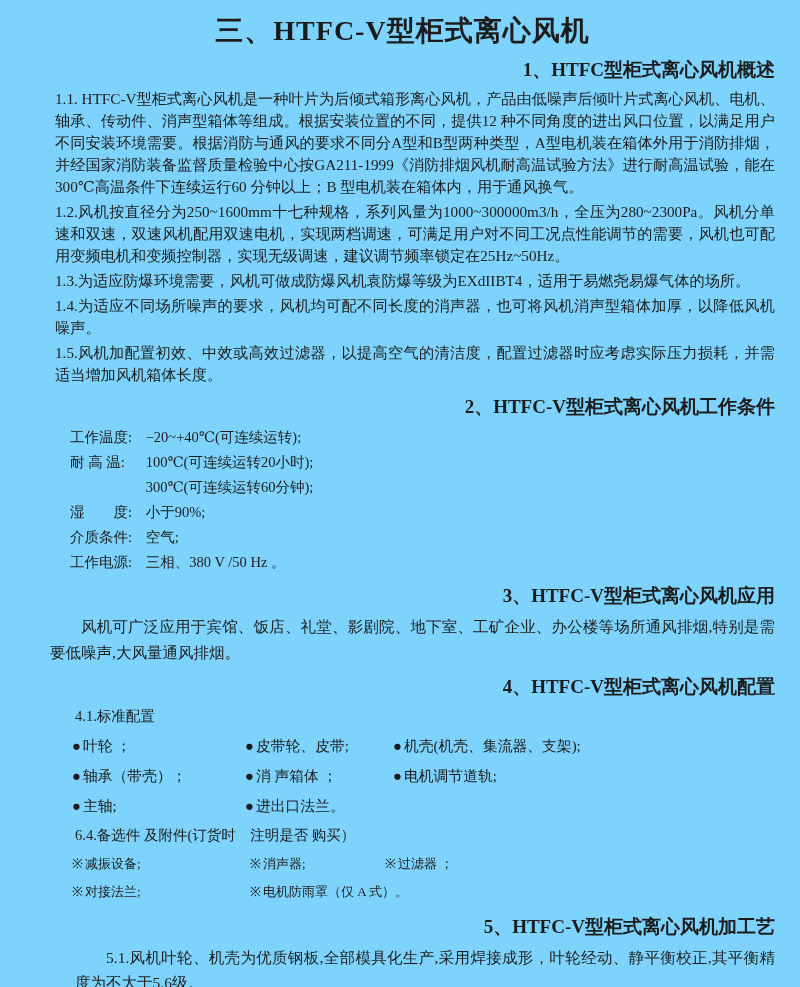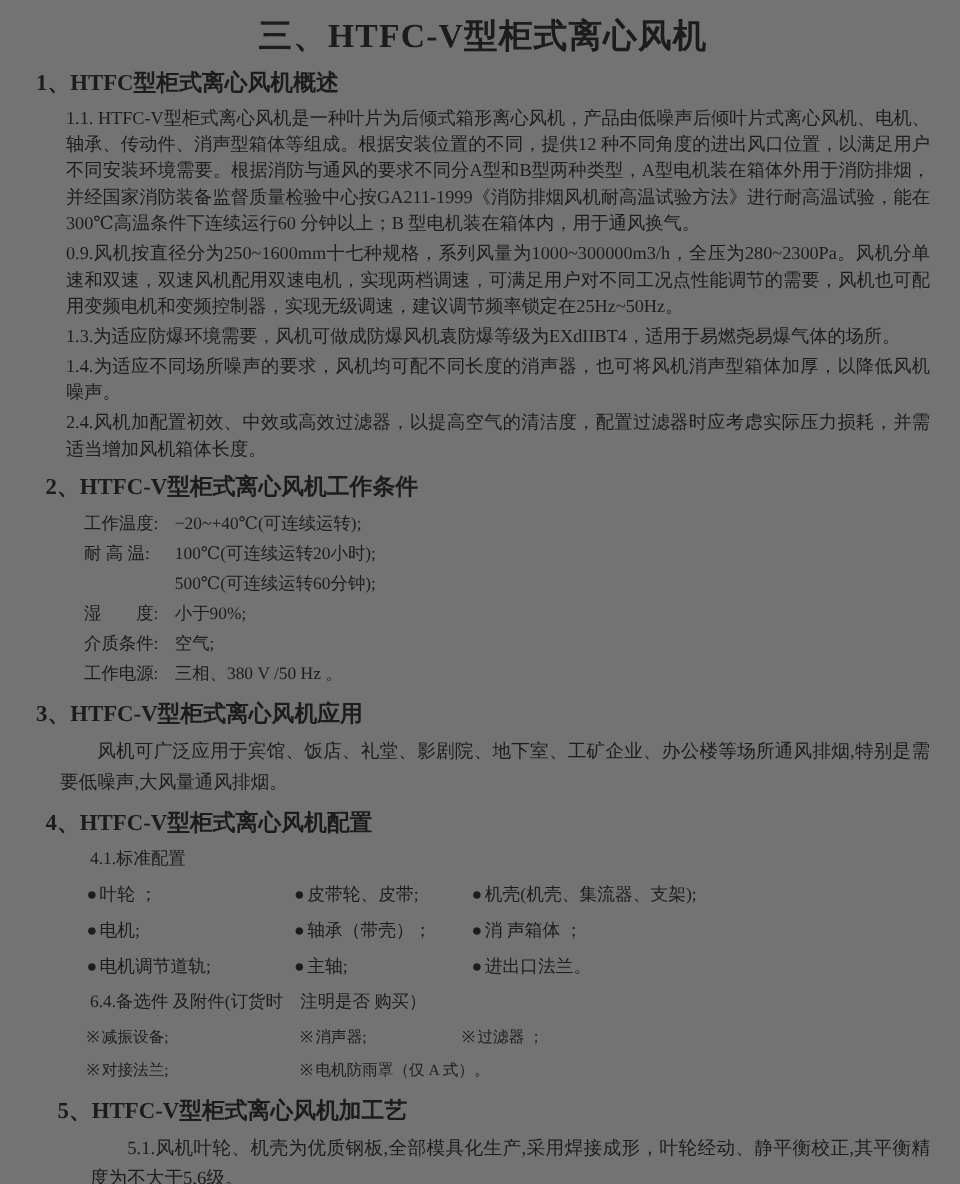--- a/index.html
+++ b/index.html
@@ -1,40 +1,41 @@
 <!DOCTYPE html>
 <html><head>
 <meta charset="utf-8">
 <style>
   html,body { margin:0; padding:0; background:#ffffff; }
   .page {
     position:relative;
     width:800px; height:987px;
     margin:0 auto;
-    background:#737373;
+    background:#7dd3fc;
     color:#1c1c1c;
     font-family:"Liberation Serif","DejaVu Serif",serif;
     box-sizing:border-box;
     padding:12px 25px 8px 30px;
     overflow:hidden;
   }
   .doc-title {
     text-align:center;
     font-size:28px;
     line-height:34px;
     font-weight:bold;
     margin:2px 0 10px 0;
     letter-spacing:1px;
     white-space:nowrap;
   }
   .sec-heading {
     font-size:19px;
     line-height:24px;
     font-weight:bold;
     margin:9px 0 6px 0;
+    text-align:right;
   }
   .sec-heading.ind-a { margin-left:8px; }
   .sec-heading.ind-b { margin-left:18px; }
   .body-p {
     font-size:15.2px;
     line-height:22px;
     text-align:justify;
     margin:0 0 3px 0;
     padding-left:25px;
   }
@@ -77,40 +78,40 @@
 </head>
 <body>
 
 <div class="page">
 
   <h1 class="doc-title">三、HTFC-V型柜式离心风机</h1>
 
   <div class="sec">
     <h2 class="sec-heading">1、HTFC型柜式离心风机概述</h2>
     <p class="body-p">1.1. HTFC-V型柜式离心风机是一种叶片为后倾式箱形离心风机，产品由低噪声后倾叶片式离心风机、电机、轴承、传动件、消声型箱体等组成。根据安装位置的不同，提供12 种不同角度的进出风口位置，以满足用户不同安装环境需要。根据消防与通风的要求不同分A型和B型两种类型，A型电机装在箱体外用于消防排烟，并经国家消防装备监督质量检验中心按GA211-1999《消防排烟风机耐高温试验方法》进行耐高温试验，能在300℃高温条件下连续运行60 分钟以上；B 型电机装在箱体内，用于通风换气。</p>
-    <p class="body-p">0.9.风机按直径分为250~1600mm十七种规格，系列风量为1000~300000m3/h，全压为280~2300Pa。风机分单速和双速，双速风机配用双速电机，实现两档调速，可满足用户对不同工况点性能调节的需要，风机也可配用变频电机和变频控制器，实现无级调速，建议调节频率锁定在25Hz~50Hz。</p>
+    <p class="body-p">1.2.风机按直径分为250~1600mm十七种规格，系列风量为1000~300000m3/h，全压为280~2300Pa。风机分单速和双速，双速风机配用双速电机，实现两档调速，可满足用户对不同工况点性能调节的需要，风机也可配用变频电机和变频控制器，实现无级调速，建议调节频率锁定在25Hz~50Hz。</p>
     <p class="body-p">1.3.为适应防爆环境需要，风机可做成防爆风机袁防爆等级为EXdIIBT4，适用于易燃尧易爆气体的场所。</p>
     <p class="body-p">1.4.为适应不同场所噪声的要求，风机均可配不同长度的消声器，也可将风机消声型箱体加厚，以降低风机噪声。</p>
-    <p class="body-p">2.4.风机加配置初效、中效或高效过滤器，以提高空气的清洁度，配置过滤器时应考虑实际压力损耗，并需适当增加风机箱体长度。</p>
+    <p class="body-p">1.5.风机加配置初效、中效或高效过滤器，以提高空气的清洁度，配置过滤器时应考虑实际压力损耗，并需适当增加风机箱体长度。</p>
   </div>
 
   <div class="sec">
     <h2 class="sec-heading ind-a">2、HTFC-V型柜式离心风机工作条件</h2>
     <div class="cond-block">
       <div class="cond-row">
         <span class="cond-label">工作温度:</span>
         <span class="cond-value">−20~+40℃(可连续运转);</span>
       </div>
       <div class="cond-row">
         <span class="cond-label">耐 高 温:</span>
         <span class="cond-value">100℃(可连续运转20小时);</span>
       </div>
       <div class="cond-row">
         <span class="cond-label"></span>
-        <span class="cond-value">500℃(可连续运转60分钟);</span>
+        <span class="cond-value">300℃(可连续运转60分钟);</span>
       </div>
       <div class="cond-row">
         <span class="cond-label">湿　　度:</span>
         <span class="cond-value">小于90%;</span>
       </div>
       <div class="cond-row">
         <span class="cond-label">介质条件:</span>
         <span class="cond-value">空气;</span>
       </div>
       <div class="cond-row">
@@ -126,21 +127,20 @@
   </div>
 
   <div class="sec">
     <h2 class="sec-heading ind-a">4、HTFC-V型柜式离心风机配置</h2>
     <div class="sub-line">4.1.标准配置</div>
 
     <div class="std-grid">
       <div class="cfg-item"><span class="mk">●</span><span>叶轮 ；</span></div>
       <div class="cfg-item"><span class="mk">●</span><span>皮带轮、皮带;</span></div>
       <div class="cfg-item"><span class="mk">●</span><span>机壳(机壳、集流器、支架);</span></div>
-      <div class="cfg-item"><span class="mk">●</span><span>电机;</span></div>
       <div class="cfg-item"><span class="mk">●</span><span>轴承（带壳）；</span></div>
       <div class="cfg-item"><span class="mk">●</span><span>消 声箱体 ；</span></div>
       <div class="cfg-item"><span class="mk">●</span><span>电机调节道轨;</span></div>
       <div class="cfg-item"><span class="mk">●</span><span>主轴;</span></div>
       <div class="cfg-item"><span class="mk">●</span><span>进出口法兰。</span></div>
     </div>
 
     <div class="sub-line">6.4.备选件 及附件(订货时　注明是否 购买）</div>
 
     <div class="opt-grid">

